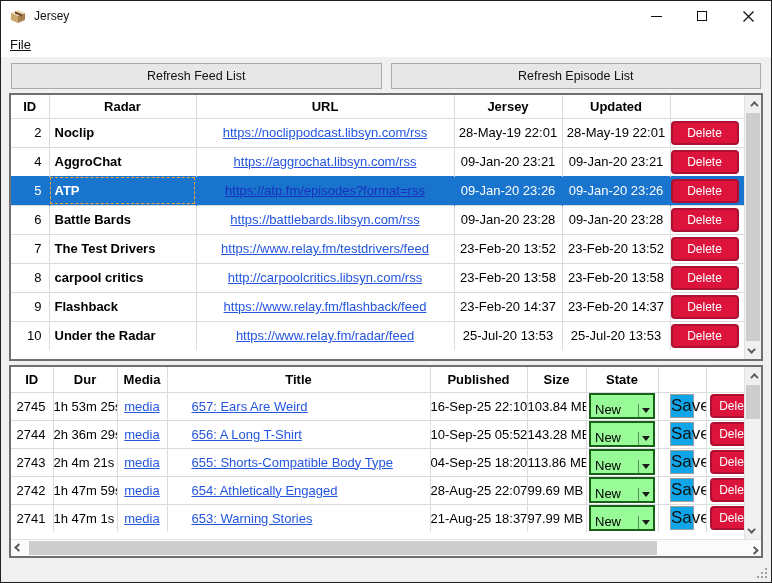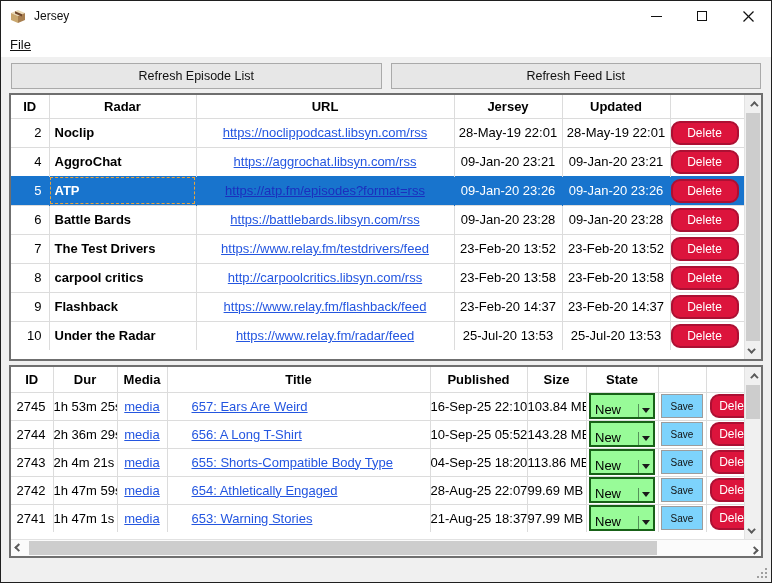--- a/index.html
+++ b/index.html
@@ -46,23 +46,23 @@
   .c-name { text-align:left; padding-left:5px; font-weight:bold; }
   .c-url, .c-created, .c-updated, .ep-media, .ep-pub { text-align:center; }
   .ep-dur { text-align:right; padding-right:7px; }
   .ep-title { text-align:left; padding-left:24px; }
   .ep-size { text-align:right; padding-right:5px; }
   .ep-state, .ep-save { text-align:center; }
   .ep-del { text-align:left; }
 
   a.lnk { color:#2456e0; text-decoration:underline; cursor:pointer; }
 
-  .btn-delete { width:68px; height:24px; background:#dc143c; border:2px solid #ac1033; color:#fff; font-family:inherit; font-size:12px; border-radius:9px; }
+  .btn-delete { width:68px; height:24px; background:#dc143c; border:2px solid #ac1033; color:#fff; font-family:inherit; font-size:12px; border-radius:4px; }
   .btn-delete.ep { width:54px; margin-left:3px; }
-  .btn-save { width:42px; height:24px; background:#7dd3fc; border:1px solid #9c9c9c; font-family:inherit; font-size:10px; color:#111; }
+  .btn-save { width:24px; height:24px; background:#0ea5e9; border:1px solid #9c9c9c; font-family:inherit; font-size:17px; color:#111; }
 
   tr.selected td { background:#1874cd; color:#fff; border-top-color:#1874cd; border-right-color:#1874cd; }
   tr.selected a.lnk { color:#1b2fbe; }
   .focus-cell { outline:1px dashed #e8a33d; outline-offset:-2px; }
 
   .state-select { width:66px; height:26px; background:#98fb98; border:2px solid #176117; display:flex; align-items:flex-end; margin:0 auto; cursor:default; }
   .state-label { flex:1; display:flex; align-items:center; padding-left:4px; font-size:13px; color:#000; }
   .state-arrow { width:15px; border-left:1px solid #55915a; display:flex; align-items:center; justify-content:center; }
   .tri-down { width:0; height:0; border:4px solid transparent; border-top:5px solid #1a1a1a; margin-top:4px; }
 
@@ -119,22 +119,22 @@
     </div>
   </div>
 
   <div class="menubar">
     <span class="menu-item">File</span>
   </div>
 
   <div class="content">
 
     <div class="toolbar">
+      <button class="tb-btn">Refresh Feed List</button>
       <button class="tb-btn">Refresh Episode List</button>
-      <button class="tb-btn">Refresh Feed List</button>
     </div>
 
     <div class="pane pane1">
       <div class="viewport">
         <table class="feed-table">
           <colgroup>
               <col style="width:38px">
               <col style="width:147px">
               <col style="width:258px">
               <col style="width:108px">

